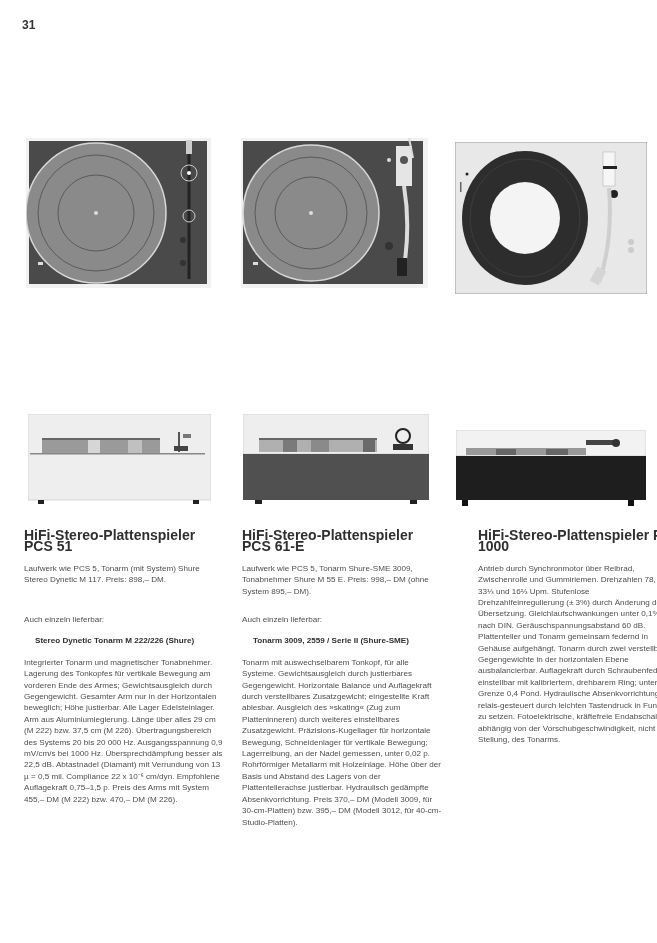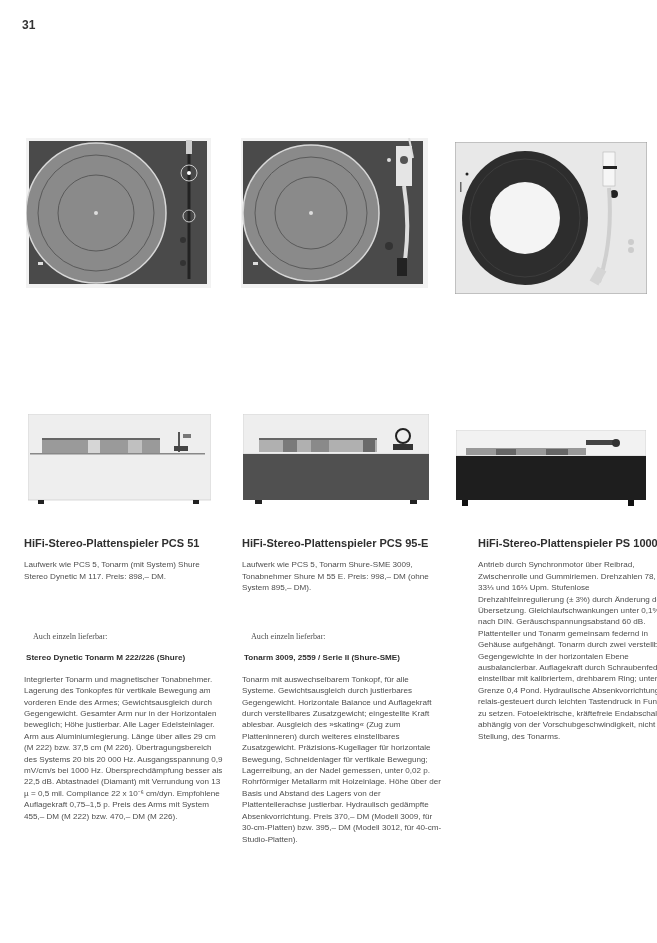--- a/index.html
+++ b/index.html
@@ -13,24 +13,24 @@
     }
     .photo { position: absolute; }
     svg { display: block; }
     .col {
       position: absolute; top: 530px; width: 200px;
       font-size: 8.1px; line-height: 11.4px; color: #4e4e4e;
     }
     .col-1 { left: 24px; }
     .col-2 { left: 242px; }
     .col-3 { left: 478px; width: 198px; }
-    .heading { font-weight: bold; color: #2f2f2f; font-size: 11px; margin: 8px 0 10px 0; }
+    .heading { font-weight: bold; color: #2f2f2f; font-size: 14px; margin: 0 0 10px 0; }
     .para { margin: 0; }
-    .subhead-intro { margin: 9px; font-family: Liberation Serif, serif; }
-    .subheading { font-weight: bold; color: #2f2f2f; margin: 10px 0 10px 2px; }
+    .subhead-intro { margin: 0; }
+    .subheading { font-weight: bold; color: #2f2f2f; margin: 10px 0 10px 11px; }
     .col-1 .intro-block, .col-2 .intro-block { height: 84px; }
   </style>
 </head>
 <body>
 
 <div class="page-number">31</div>
 
 <div class="photo" style="left:26px;top:138px;width:185px;height:150px;">
   <svg width="185" height="150" viewBox="0 0 185 150">
     <rect x="0" y="0" width="185" height="150" fill="#f2f2f2"></rect>
@@ -138,21 +138,21 @@
     <p class="heading">HiFi-Stereo-Plattenspieler PCS 51</p>
     <p class="para">Laufwerk wie PCS 5, Tonarm (mit System) Shure Stereo Dynetic M 117. Preis: 898,– DM.</p>
   </div>
   <p class="subhead-intro">Auch einzeln lieferbar:</p>
   <p class="subheading">Stereo Dynetic Tonarm M 222/226 (Shure)</p>
   <p class="para">Integrierter Tonarm und magnetischer Tonabnehmer. Lagerung des Tonkopfes für vertikale Bewegung am vorderen Ende des Armes; Gewichtsausgleich durch Gegengewicht. Gesamter Arm nur in der Horizontalen beweglich; Höhe justierbar. Alle Lager Edelsteinlager. Arm aus Aluminiumlegierung. Länge über alles 29 cm (M 222) bzw. 37,5 cm (M 226). Übertragungsbereich des Systems 20 bis 20 000 Hz. Ausgangsspannung 0,9 mV/cm/s bei 1000 Hz. Übersprechdämpfung besser als 22,5 dB. Abtastnadel (Diamant) mit Verrundung von 13 µ = 0,5 mil. Compliance 22 x 10⁻⁶ cm/dyn. Empfohlene Auflagekraft 0,75–1,5 p. Preis des Arms mit System 455,– DM (M 222) bzw. 470,– DM (M 226).</p>
 </div>
 
 <div class="col col-2">
   <div class="intro-block">
-    <p class="heading">HiFi-Stereo-Plattenspieler PCS 95-E</p>
+    <p class="heading">HiFi-Stereo-Plattenspieler PCS 61-E</p>
     <p class="para">Laufwerk wie PCS 5, Tonarm Shure-SME 3009, Tonabnehmer Shure M 55 E. Preis: 998,– DM (ohne System 895,– DM).</p>
   </div>
   <p class="subhead-intro">Auch einzeln lieferbar:</p>
   <p class="subheading">Tonarm 3009, 2559 / Serie II (Shure-SME)</p>
   <p class="para">Tonarm mit auswechselbarem Tonkopf, für alle Systeme. Gewichtsausgleich durch justierbares Gegengewicht. Horizontale Balance und Auflagekraft durch verstellbares Zusatzgewicht; eingestellte Kraft ablesbar. Ausgleich des »skating« (Zug zum Platteninneren) durch weiteres einstellbares Zusatzgewicht. Präzisions-Kugellager für horizontale Bewegung, Schneidenlager für vertikale Bewegung; Lagerreibung, an der Nadel gemessen, unter 0,02 p. Rohrförmiger Metallarm mit Holzeinlage. Höhe über der Basis und Abstand des Lagers von der Plattentellerachse justierbar. Hydraulisch gedämpfte Absenkvorrichtung. Preis 370,– DM (Modell 3009, für 30-cm-Platten) bzw. 395,– DM (Modell 3012, für 40-cm-Studio-Platten).</p>
 </div>
 
 <div class="col col-3">
   <p class="heading">HiFi-Stereo-Plattenspieler PS 1000</p>
   <p class="para">Antrieb durch Synchronmotor über Reibrad, Zwischenrolle und Gummiriemen. Drehzahlen 78, 45, 33⅓ und 16⅔ Upm. Stufenlose Drehzahlfeinregulierung (± 3%) durch Änderung der Übersetzung. Gleichlaufschwankungen unter 0,1% nach DIN. Geräuschspannungsabstand 60 dB. Plattenteller und Tonarm gemeinsam federnd in Gehäuse aufgehängt. Tonarm durch zwei verstellbare Gegengewichte in der horizontalen Ebene ausbalancierbar. Auflagekraft durch Schraubenfeder, einstellbar mit kalibriertem, drehbarem Ring; untere Grenze 0,4 Pond. Hydraulische Absenkvorrichtung, relais-gesteuert durch leichten Tastendruck in Funktion zu setzen. Fotoelektrische, kräftefreie Endabschaltung, abhängig von der Vorschubgeschwindigkeit, nicht der Stellung, des Tonarms.</p>

